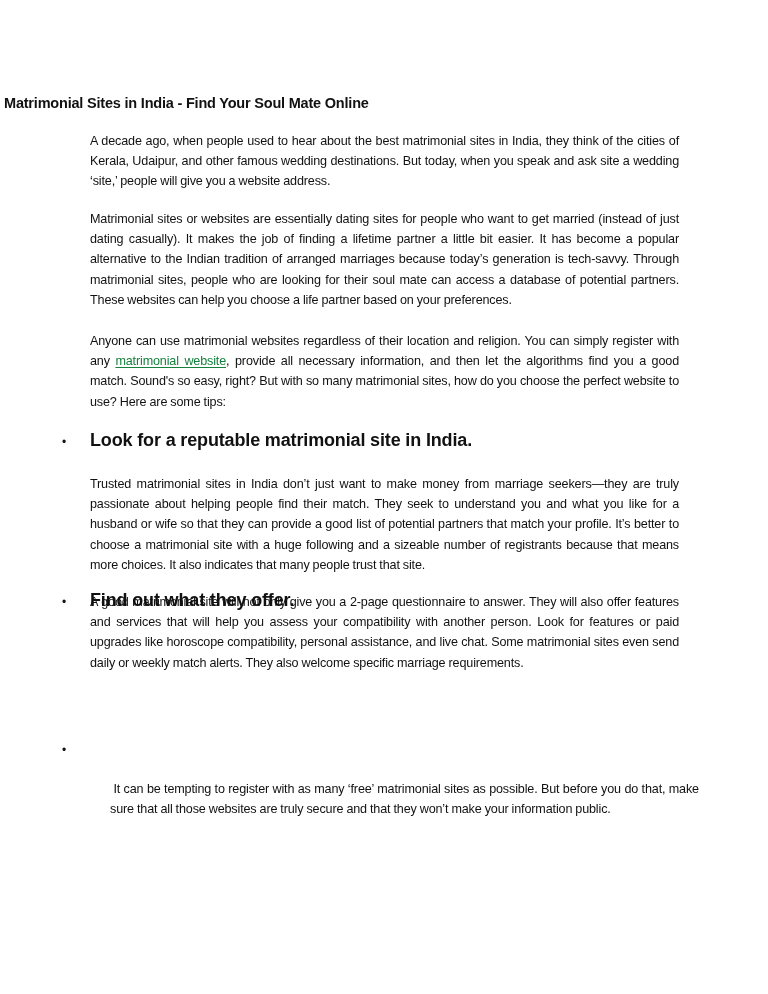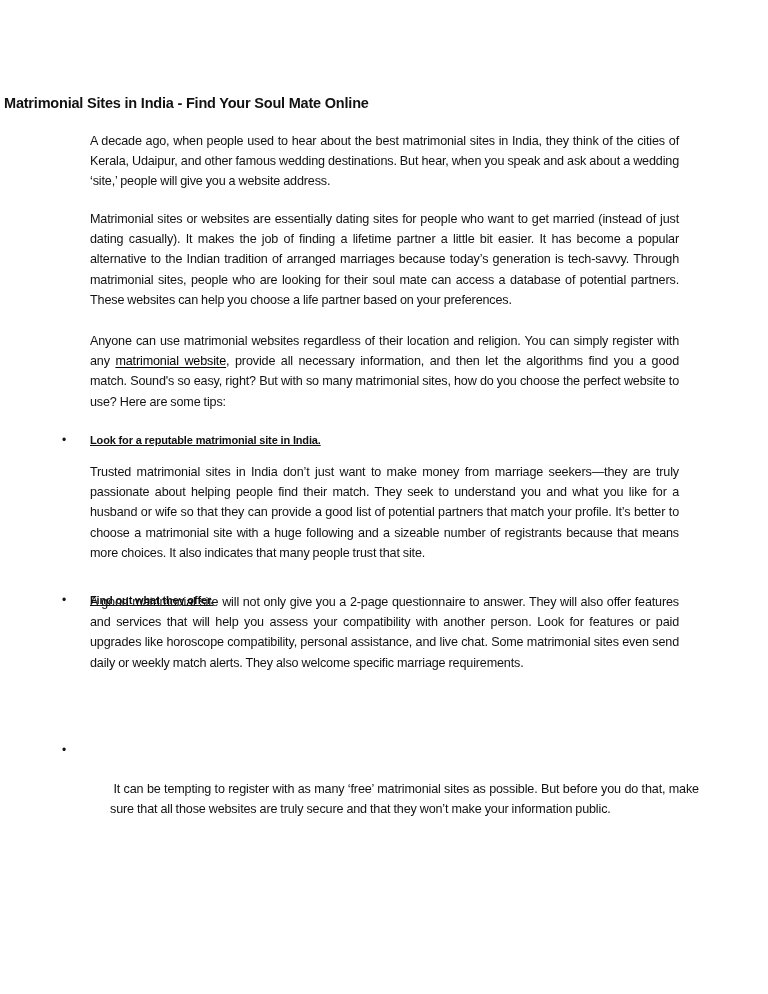--- a/index.html
+++ b/index.html
@@ -41,70 +41,69 @@
     }
     .para {
       margin: 0;
       font-size: 12.6px;
       line-height: 20.2px;
       text-align: justify;
       letter-spacing: -0.15px;
       word-spacing: -0.3px;
     }
     .link {
-      color: #000000;
+      color: #15803d;
       text-decoration: underline;
       text-underline-offset: 2px;
       cursor: pointer;
     }
     .bullet-row {
       position: absolute;
       left: 62px;
       width: 620px;
       display: flex;
       align-items: baseline;
     }
     .bullet {
       width: 28px;
       font-size: 12px;
       line-height: 20px;
     }
     .bullet-heading {
       font-weight: bold;
-      font-size: 11px;
+      font-size: 18px;
       line-height: 20px;
       letter-spacing: -0.15px;
       margin: 0;
-      text-decoration: underline;
     }
   </style>
 </head>
 <body>
 
 <div class="page">
 
   <h1 class="title">Matrimonial Sites in India - Find Your Soul Mate Online</h1>
 
   <div class="body-col" style="top:131px;">
-    <p class="para">A decade ago, when people used to hear about the best matrimonial sites in India, they think of the cities of Kerala, Udaipur, and other famous wedding destinations. But hear, when you speak and ask about a wedding ‘site,’ people will give you a website address.</p>
+    <p class="para">A decade ago, when people used to hear about the best matrimonial sites in India, they think of the cities of Kerala, Udaipur, and other famous wedding destinations. But today, when you speak and ask site a wedding ‘site,’ people will give you a website address.</p>
   </div>
 
   <div class="body-col" style="top:209px;">
     <p class="para">Matrimonial sites or websites are essentially dating sites for people who want to get married (instead of just dating casually). It makes the job of finding a lifetime partner a little bit easier. It has become a popular alternative to the Indian tradition of arranged marriages because today’s generation is tech-savvy. Through matrimonial sites, people who are looking for their soul mate can access a database of potential partners. These websites can help you choose a life partner based on your preferences.</p>
   </div>
 
   <div class="body-col" style="top:331px;">
     <p class="para"><span>Anyone can use matrimonial websites regardless of their location and religion. You can simply register with any </span><a class="link">matrimonial website</a><span>, provide all necessary information, and then let the algorithms find you a good match. Sound's so easy, right? But with so many matrimonial sites, how do you choose the perfect website to use? Here are some tips:</span></p>
   </div>
 
   <div class="bullet-row" style="top:430px;">
     <span class="bullet">•</span>
     <p class="bullet-heading">Look for a reputable matrimonial site in India.</p>
   </div>
-  <div class="body-col" style="top:462px;">
+  <div class="body-col" style="top:474px;">
     <p class="para">Trusted matrimonial sites in India don’t just want to make money from marriage seekers—they are truly passionate about helping people find their match. They seek to understand you and what you like for a husband or wife so that they can provide a good list of potential partners that match your profile. It’s better to choose a matrimonial site with a huge following and a sizeable number of registrants because that means more choices. It also indicates that many people trust that site.</p>
   </div>
 
   <div class="bullet-row" style="top:590px;">
     <span class="bullet">•</span>
     <p class="bullet-heading">Find out what they offer.</p>
   </div>
   <div class="body-col" style="top:592px;">
     <p class="para">A good matrimonial site will not only give you a 2-page questionnaire to answer. They will also offer features and services that will help you assess your compatibility with another person. Look for features or paid upgrades like horoscope compatibility, personal assistance, and live chat. Some matrimonial sites even send daily or weekly match alerts. They also welcome specific marriage requirements.</p>
   </div>

